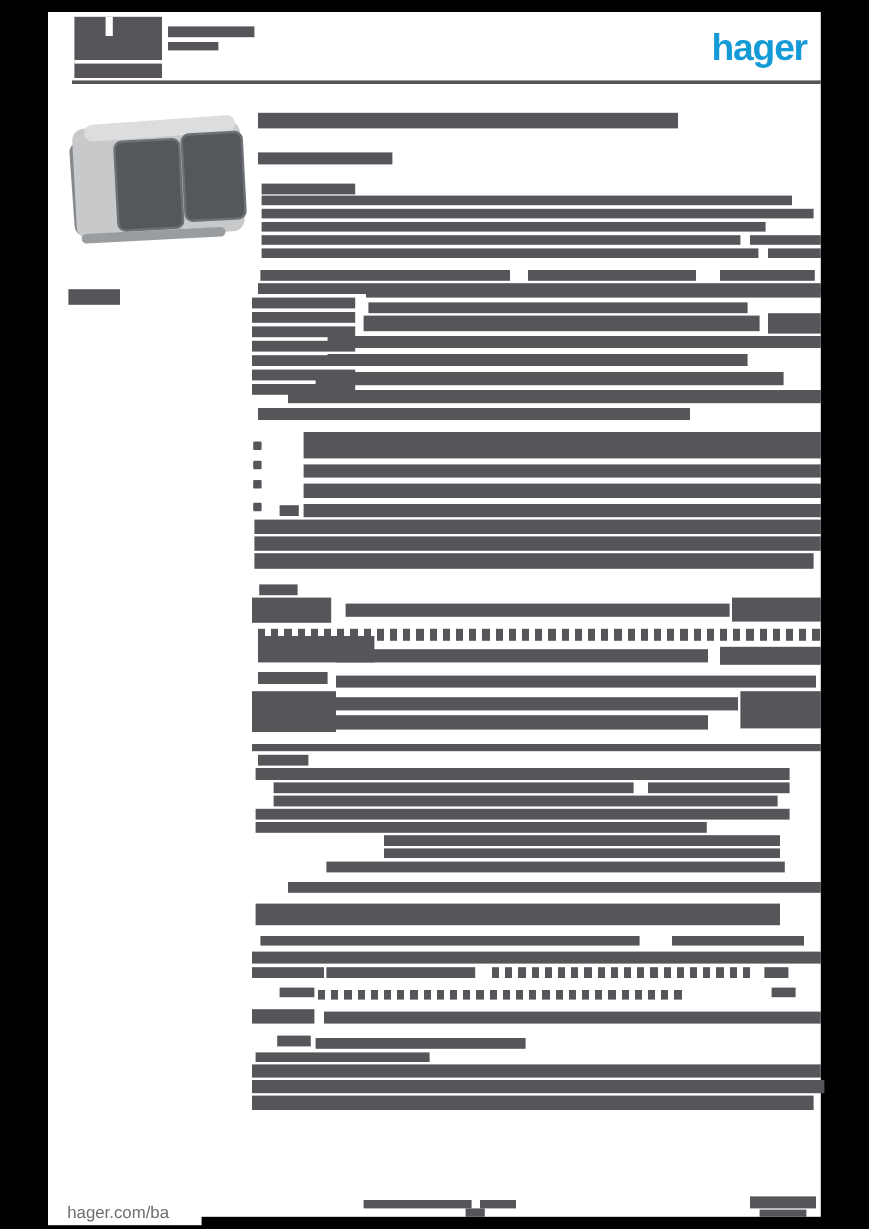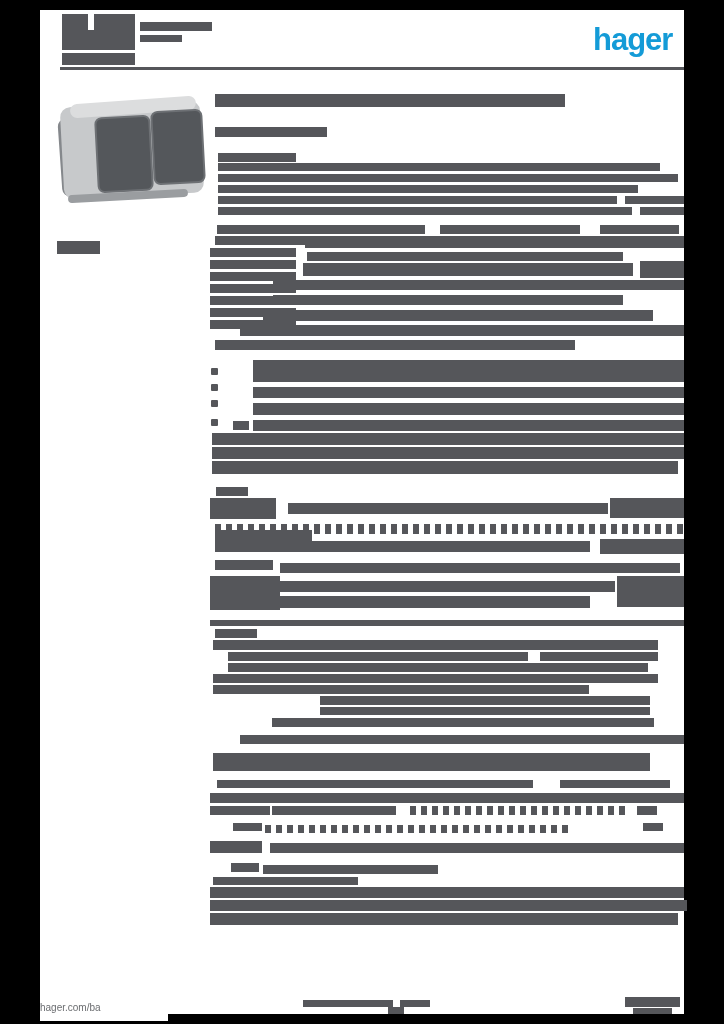--- a/index.html
+++ b/index.html
@@ -23,21 +23,21 @@
   .flap-left{left:38px;top:20px;width:52px;height:72px;transform:rotate(-3deg);}
   .flap-right{left:94px;top:14px;width:48px;height:70px;transform:rotate(-3deg);}
   .photo-shadow{position:absolute;left:10px;top:96px;width:120px;height:8px;background:#9a9da0;border-radius:4px;transform:rotate(-3deg);}
   
   .bar{position:absolute;background:var(--bar,#55565a);}
   .bar.dotted{background:repeating-linear-gradient(90deg,var(--bar,#55565a) 0 6px,transparent 6px 11px);}
   .bar.bullet{border-radius:1px;}
   
   .footer-box{position:absolute;left:0px;top:999px;width:128px;height:22px;background:var(--page-bg,#fff);}
   .footer-box{left:40px;}
-  .footer-link{position:absolute;left:0;top:3px;font-size:10px;color:#6b6d70;}
+  .footer-link{position:absolute;left:16px;top:3px;font-size:14px;color:#6b6d70;}
 </style>
 </head>
 <body>
 
 <div class="canvas">
   <div class="page"></div>
 
   <div class="logo-block"></div>
   <div class="logo-gap-v"></div>
   <div class="logo-gap-h"></div>

